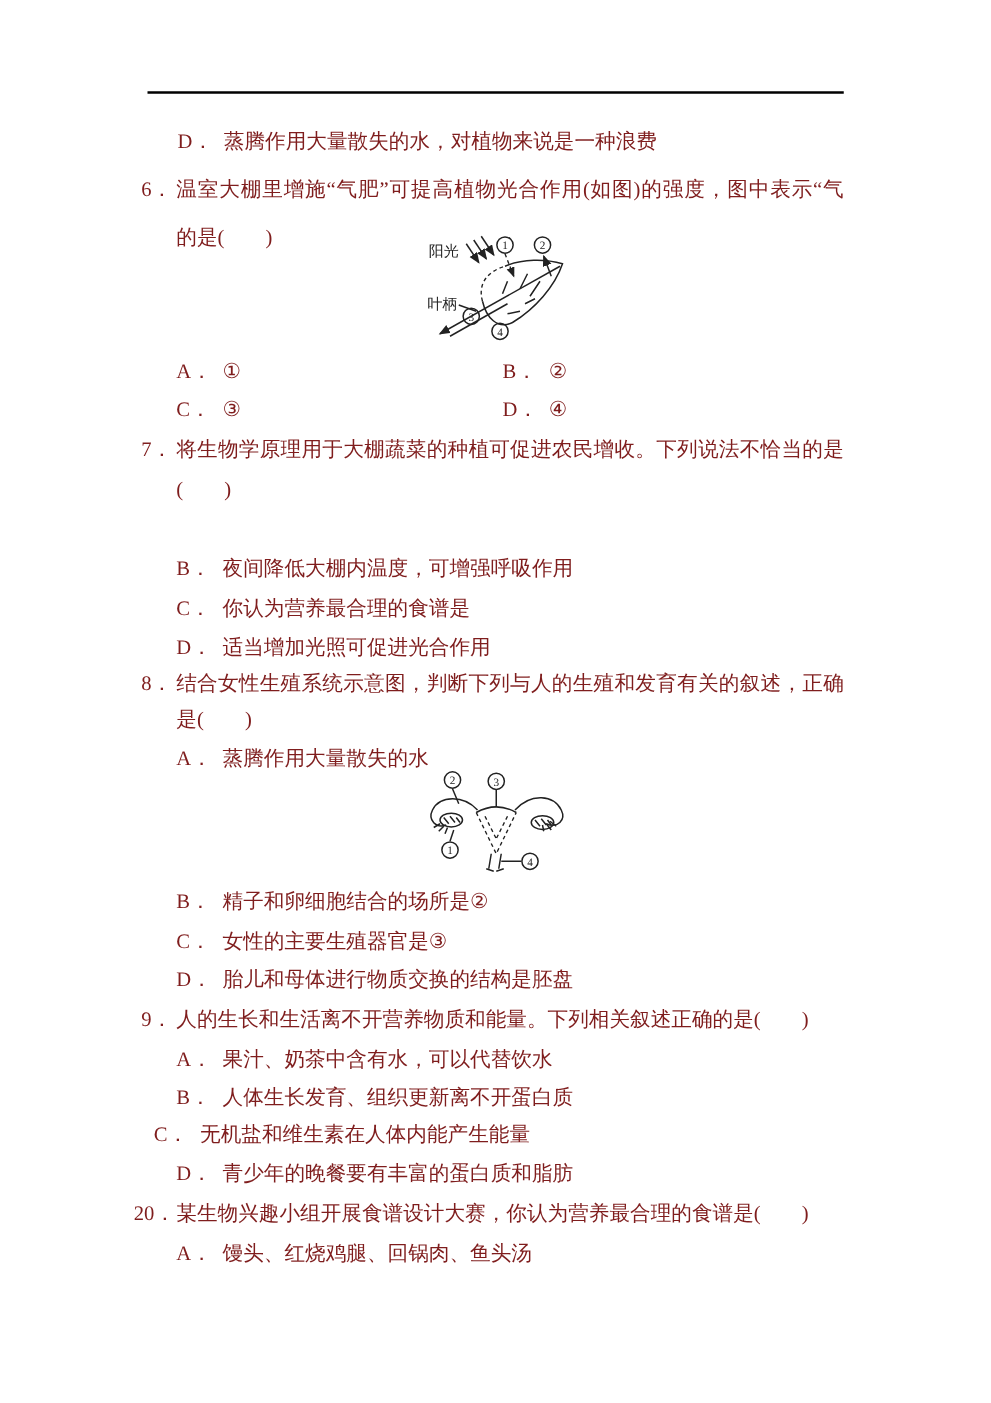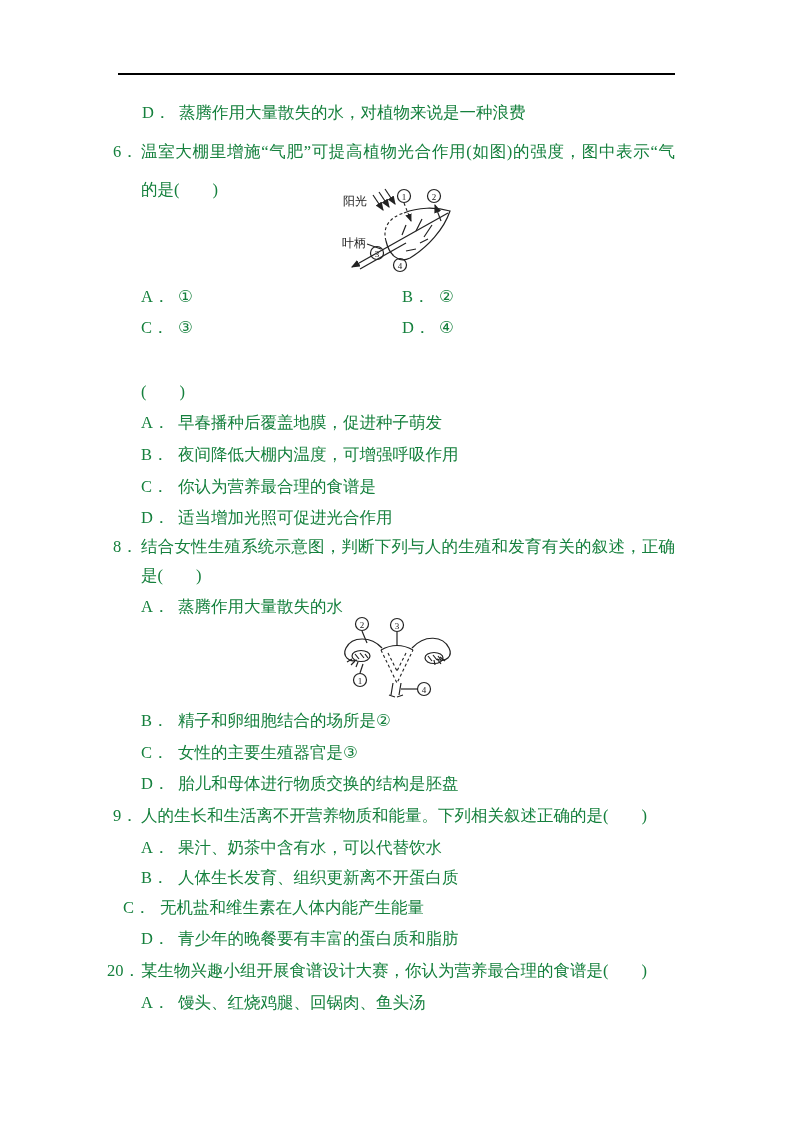--- a/index.html
+++ b/index.html
@@ -1,19 +1,19 @@
 <!DOCTYPE html>
 <html><head>
 <meta charset="utf-8">
 <style>
   html,body { margin:0; padding:0; background:#ffffff; }
   .page {
     position:relative; width:705px; height:1122px; background:#ffffff;
     font-family:"Liberation Serif","DejaVu Serif","DejaVu Sans",serif;
-    font-size:16.5px; color:#15803d; overflow:hidden;
+    font-size:16.5px; color:#7f1d1d; overflow:hidden;
   }
   .rule { position:absolute; background:#000; }
   .ln { position:absolute; line-height:21px; white-space:nowrap; }
   .qnum  { display:inline-block; width:28px; }
   .qnum10{ display:inline-block; width:34px; }
   .olabel{ display:inline-block; min-width:37px; }
   .fill {
     display:inline-block; width:534px; vertical-align:top;
     white-space:normal; text-align:justify; text-align-last:justify;
     height:21px; overflow:hidden;
@@ -70,22 +70,22 @@
 
     <circle class="sk" cx="64" cy="82" r="6.5"></circle>
     <text class="mk" x="64" y="85.5" text-anchor="middle">4</text>
   </svg>
 
   <div class="ln" style="left:141px;top:286px"><span class="olabel">A．</span><span>①</span></div>
   <div class="ln" style="left:402px;top:286px"><span class="olabel">B．</span><span>②</span></div>
   <div class="ln" style="left:141px;top:317px"><span class="olabel">C．</span><span>③</span></div>
   <div class="ln" style="left:402px;top:317px"><span class="olabel">D．</span><span>④</span></div>
 
+  <div class="ln" style="left:113px;top:349px"><span class="qnum">7．</span><span class="fill">将生物学原理用于大棚蔬菜的种植可促进农民增收。下列说法不恰当的是</span></div>
   <div class="ln" style="left:141px;top:381px">(　　)</div>
-  <div class="ln" style="left:141px;top:412px"><span class="olabel">A．</span><span>早春播种后覆盖地膜，促进种子萌发</span></div>
   <div class="ln" style="left:141px;top:444px"><span class="olabel">B．</span><span>夜间降低大棚内温度，可增强呼吸作用</span></div>
   <div class="ln" style="left:141px;top:476px"><span class="olabel">C．</span><span>你认为营养最合理的食谱是</span></div>
   <div class="ln" style="left:141px;top:507px"><span class="olabel">D．</span><span>适当增加光照可促进光合作用</span></div>
 
   <div class="ln" style="left:113px;top:536px"><span class="qnum">8．</span><span class="fill">结合女性生殖系统示意图，判断下列与人的生殖和发育有关的叙述，正确的</span></div>
   <div class="ln" style="left:141px;top:565px">是(　　)</div>
   <div class="ln" style="left:141px;top:596px"><span class="olabel">A．</span><span>蒸腾作用大量散失的水</span></div>
 
   <svg class="diag" style="left:337px;top:611px" width="121" height="92" viewBox="0 0 121 92">
     <circle class="sk" cx="25" cy="13" r="6.5"></circle>

